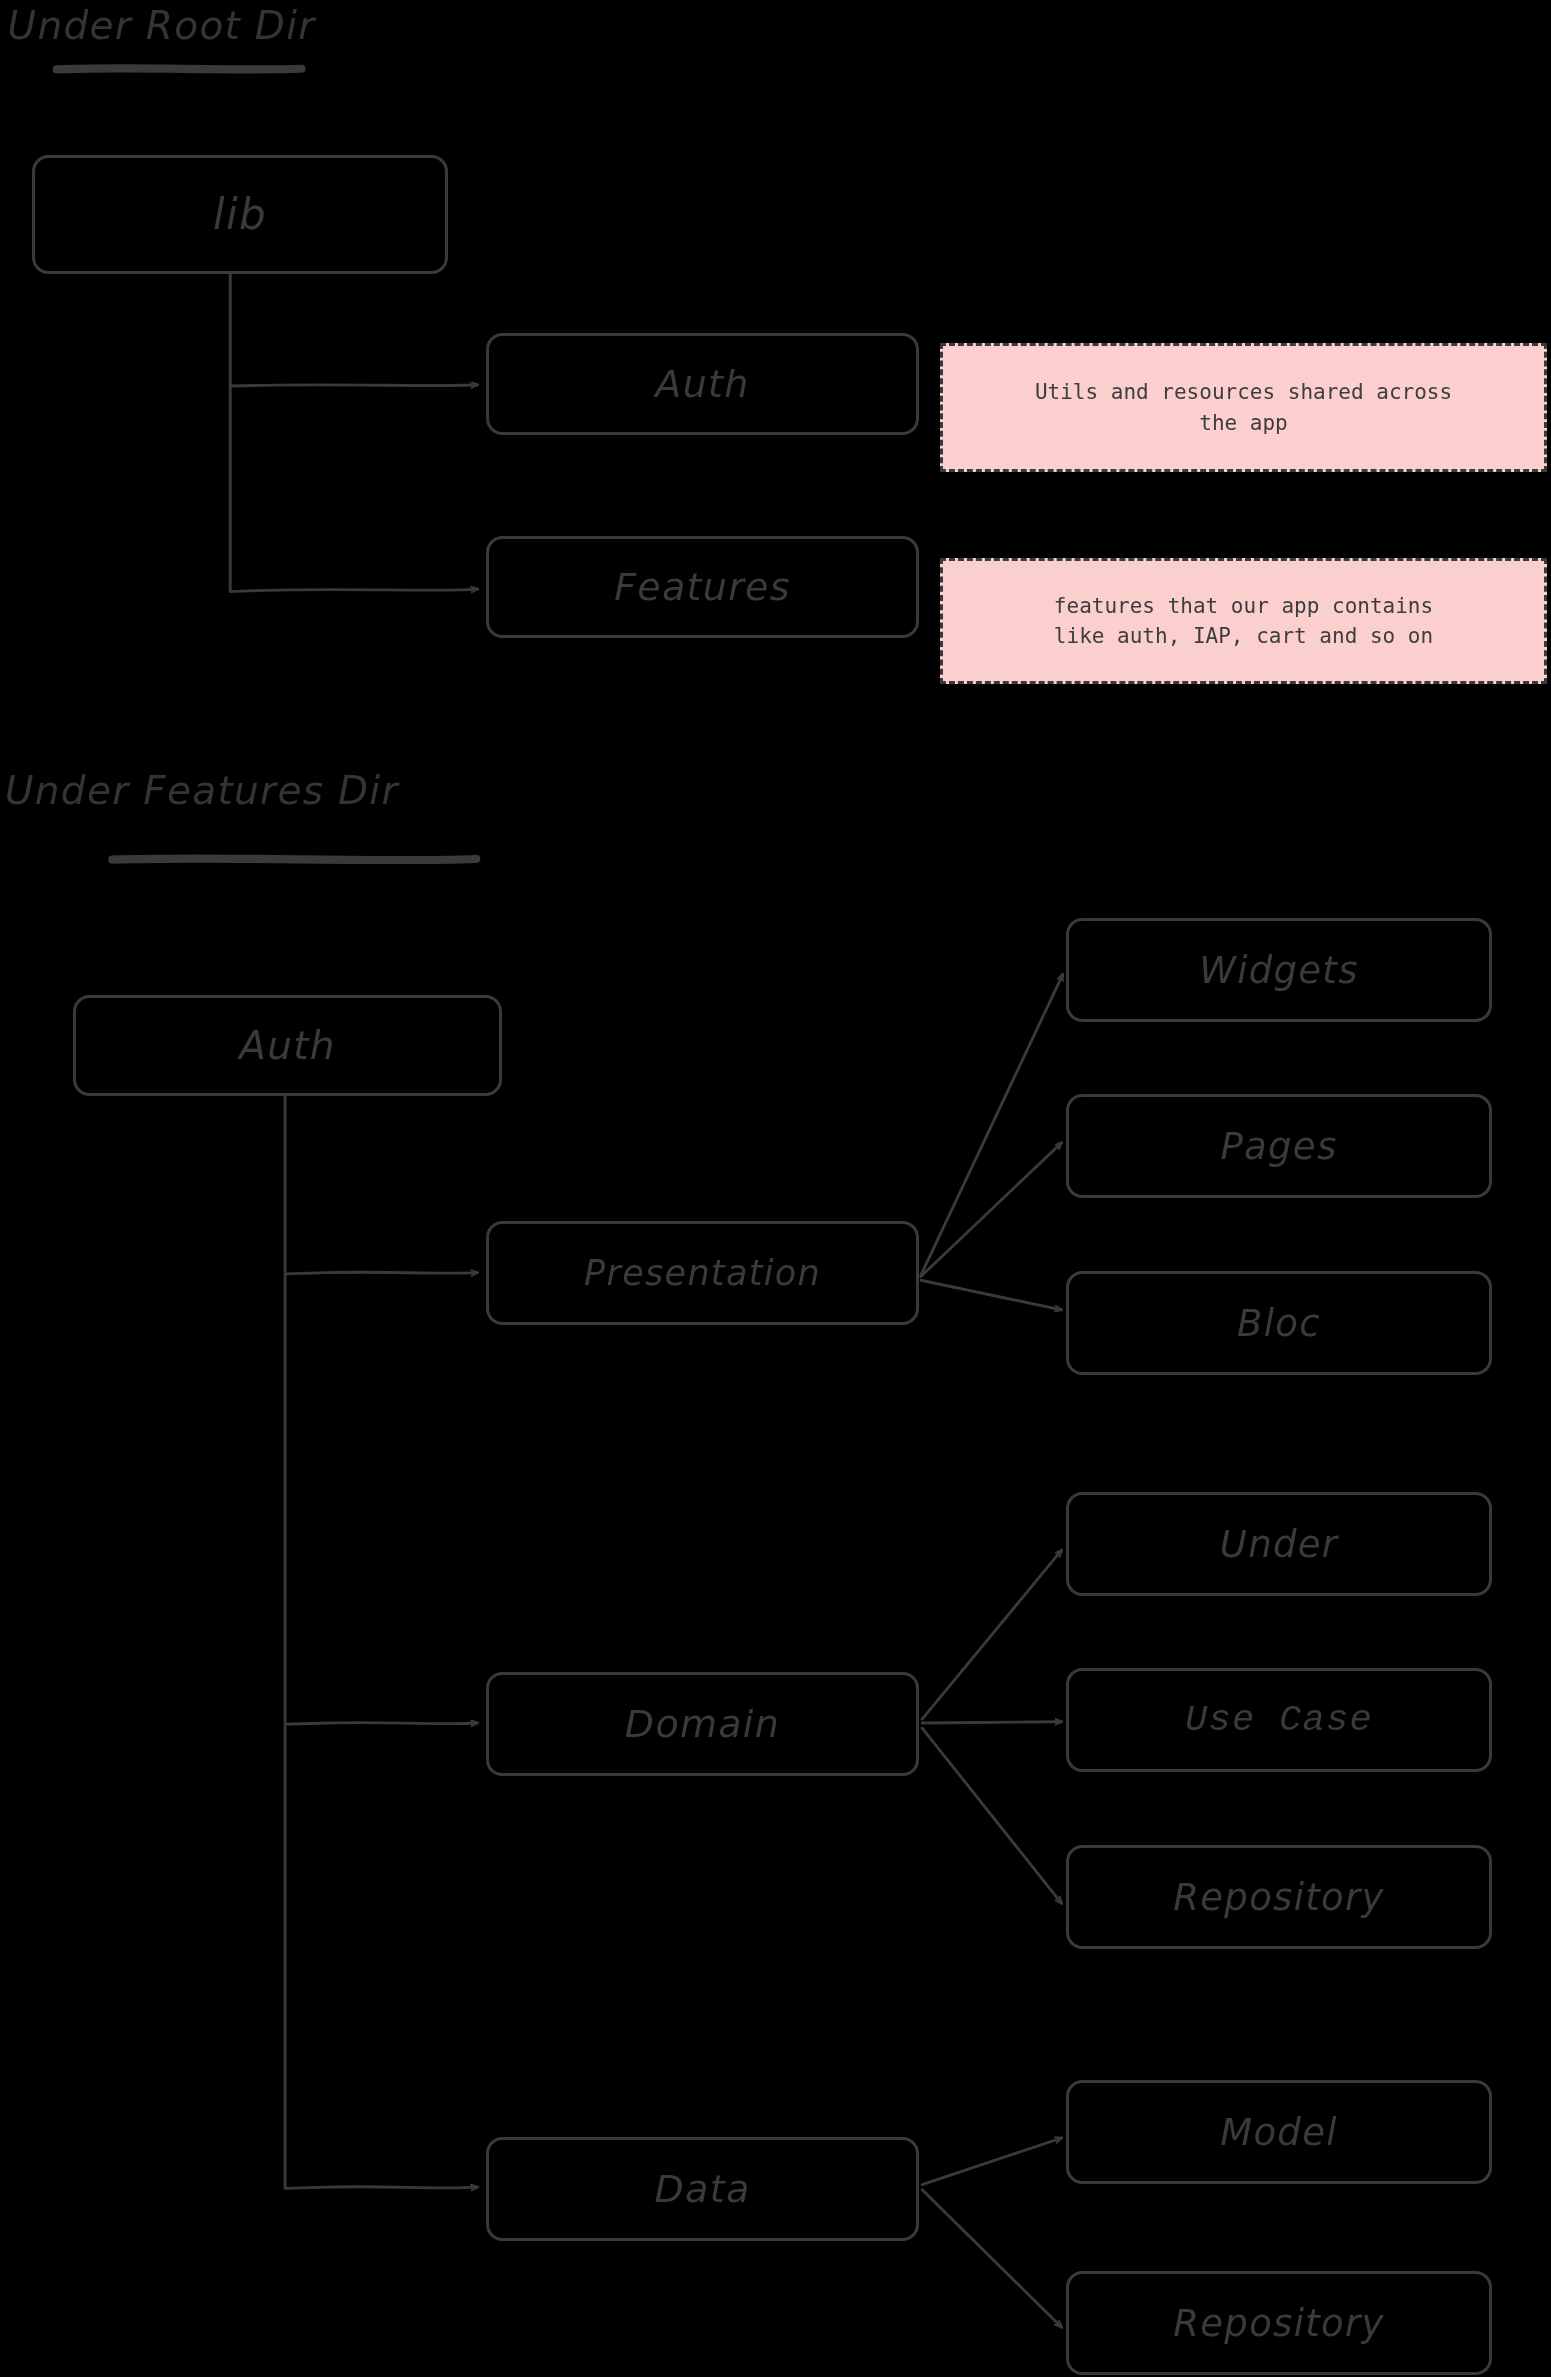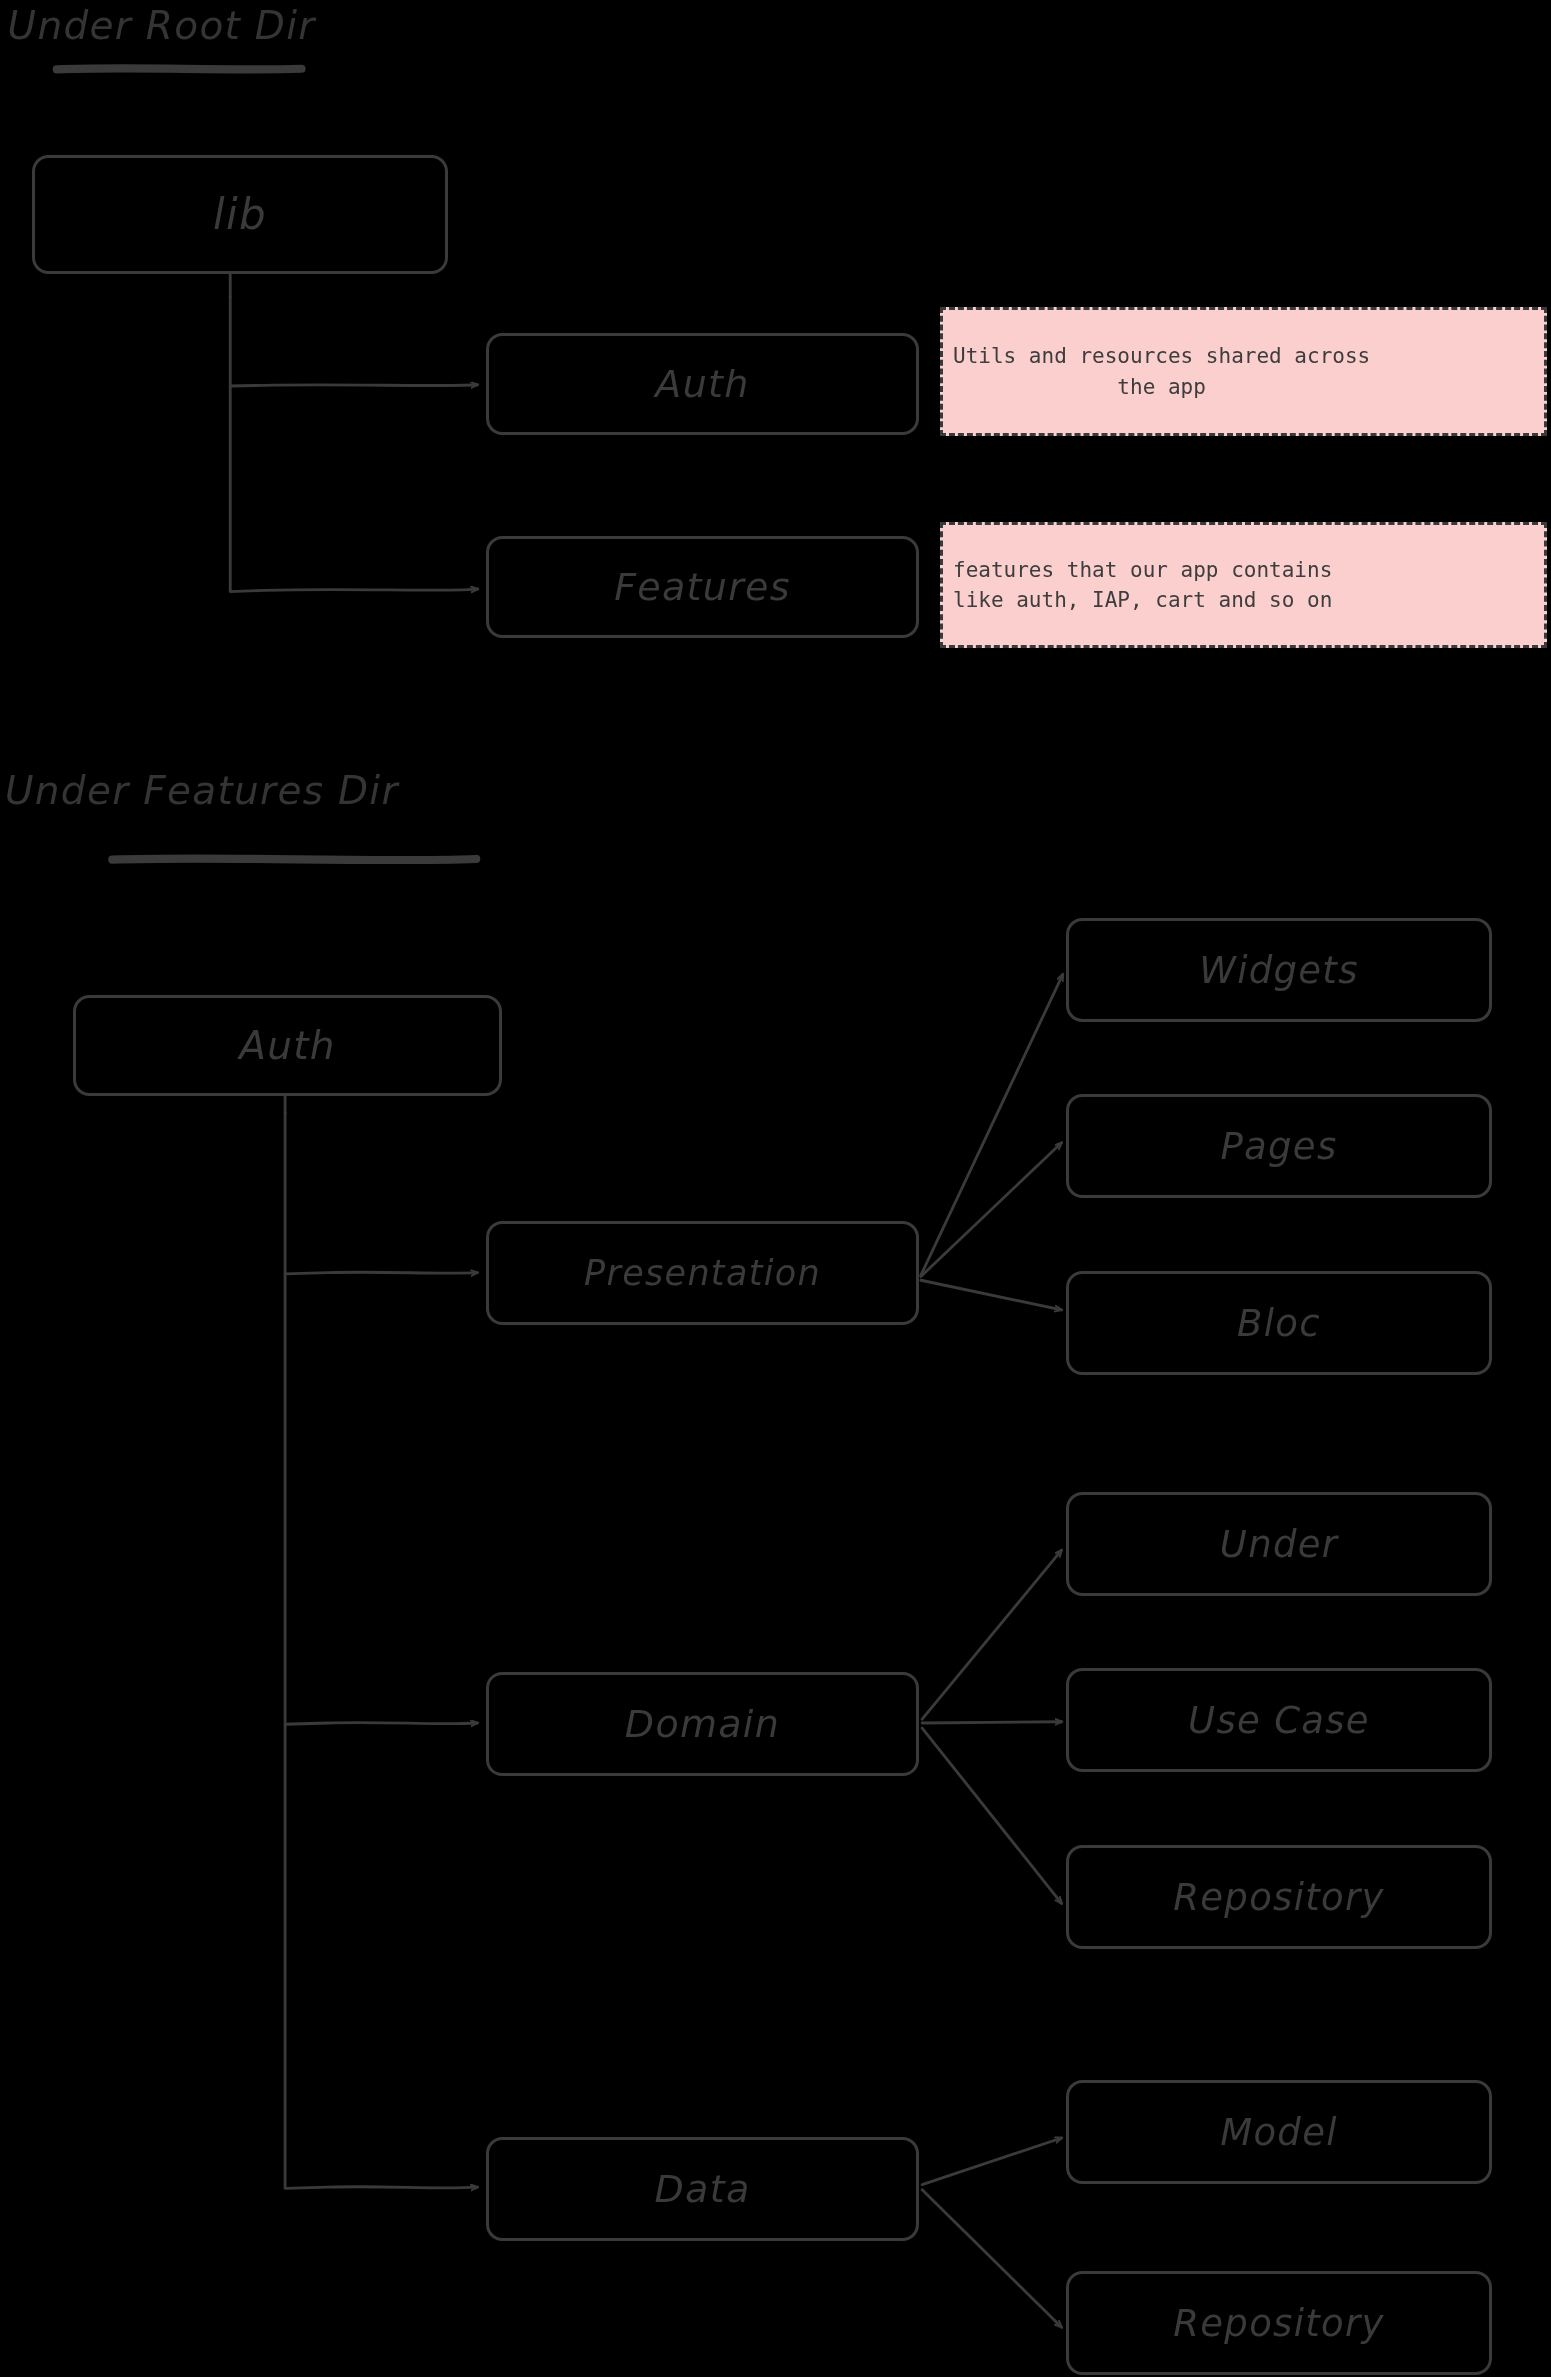--- a/index.html
+++ b/index.html
@@ -33,22 +33,23 @@
     font-style:italic;
     letter-spacing:1.3px;
     white-space:nowrap;
     line-height:1;
   }
 
   .note{
     position:absolute;
     box-sizing:border-box;
     border:3.2px dashed #3a3a3a;
-    display:flex;align-items:center;justify-content:flex-start;
+    display:flex;align-items:center;justify-content:center;
     padding:5px 10px;
+    margin-top:36px;
   }
   .note-text{
     color:#3d3d3d;
     font-family:"DejaVu Sans Mono",monospace;
     font-size:21px;
     line-height:1.45;
     text-align:center;
     white-space:pre-line;
   }
   .note-text.left{text-align:left;}
@@ -128,21 +129,21 @@
 
 <div class="node" style="left:486px;top:1672px;width:433px;height:104px;border-radius:16px;">
   <span class="node-label" style="font-size:38px;">Domain</span>
 </div>
 
 <div class="node" style="left:1066px;top:1492px;width:426px;height:104px;">
   <span class="node-label" style="font-size:37px;">Under</span>
 </div>
 
 <div class="node" style="left:1066px;top:1668px;width:426px;height:104px;">
-  <span class="node-label" style="font-size:37px;">Use Case</span>
+  <span class="node-label" style="font-size:37px;font-family:Liberation Mono, monospace;">Use Case</span>
 </div>
 
 <div class="node" style="left:1066px;top:1845px;width:426px;height:104px;">
   <span class="node-label" style="font-size:37px;">Repository</span>
 </div>
 
 <div class="node" style="left:486px;top:2137px;width:433px;height:104px;">
   <span class="node-label" style="font-size:38px;">Data</span>
 </div>
 

